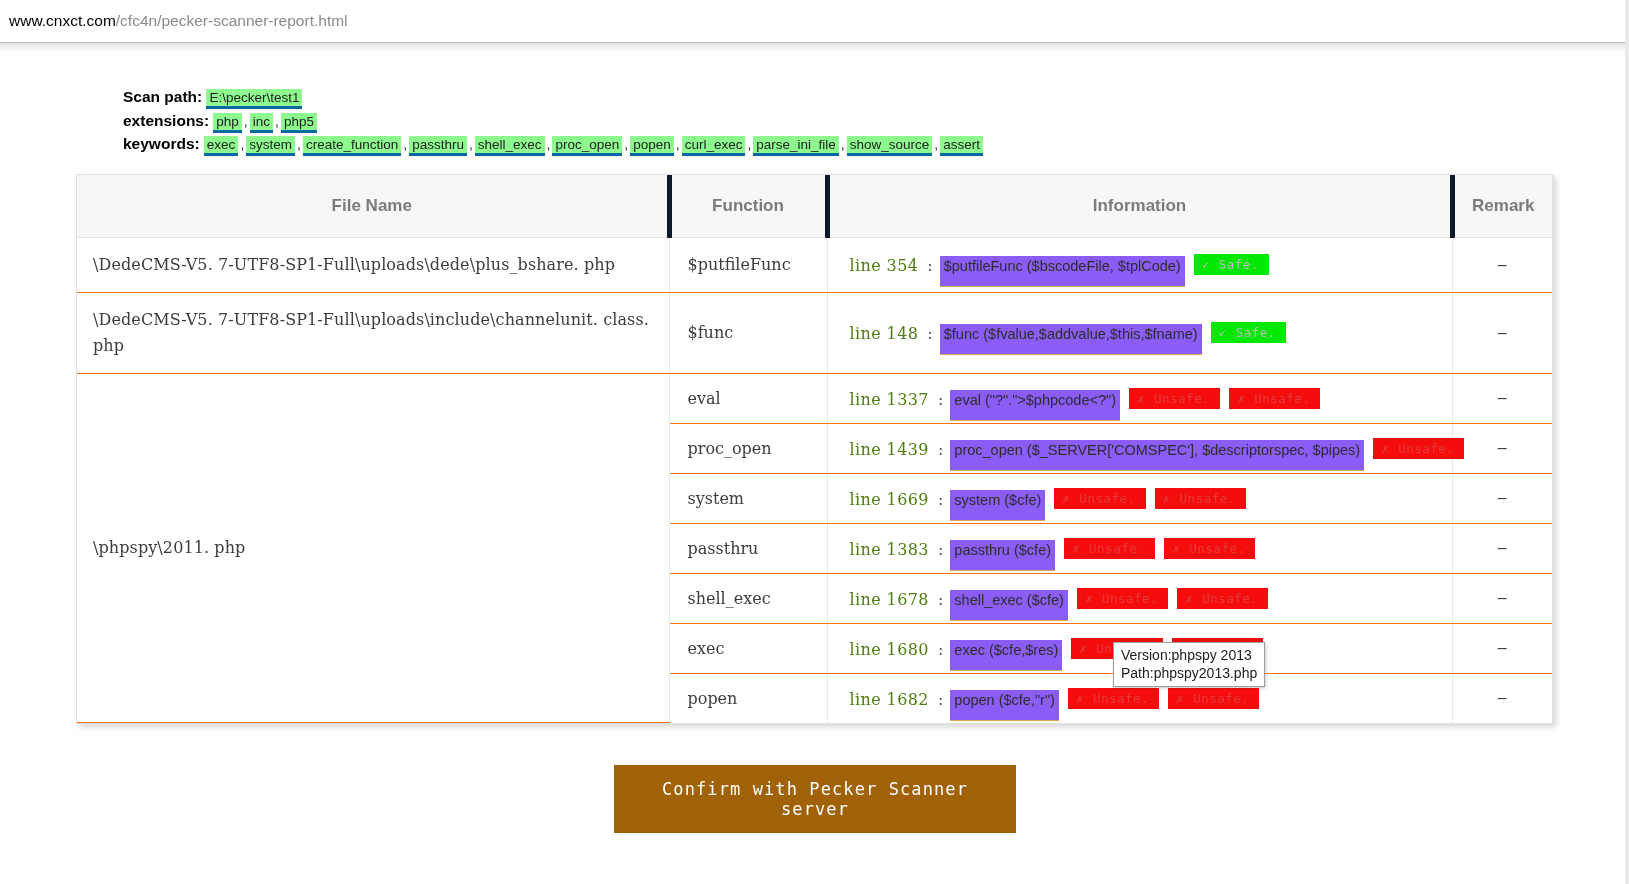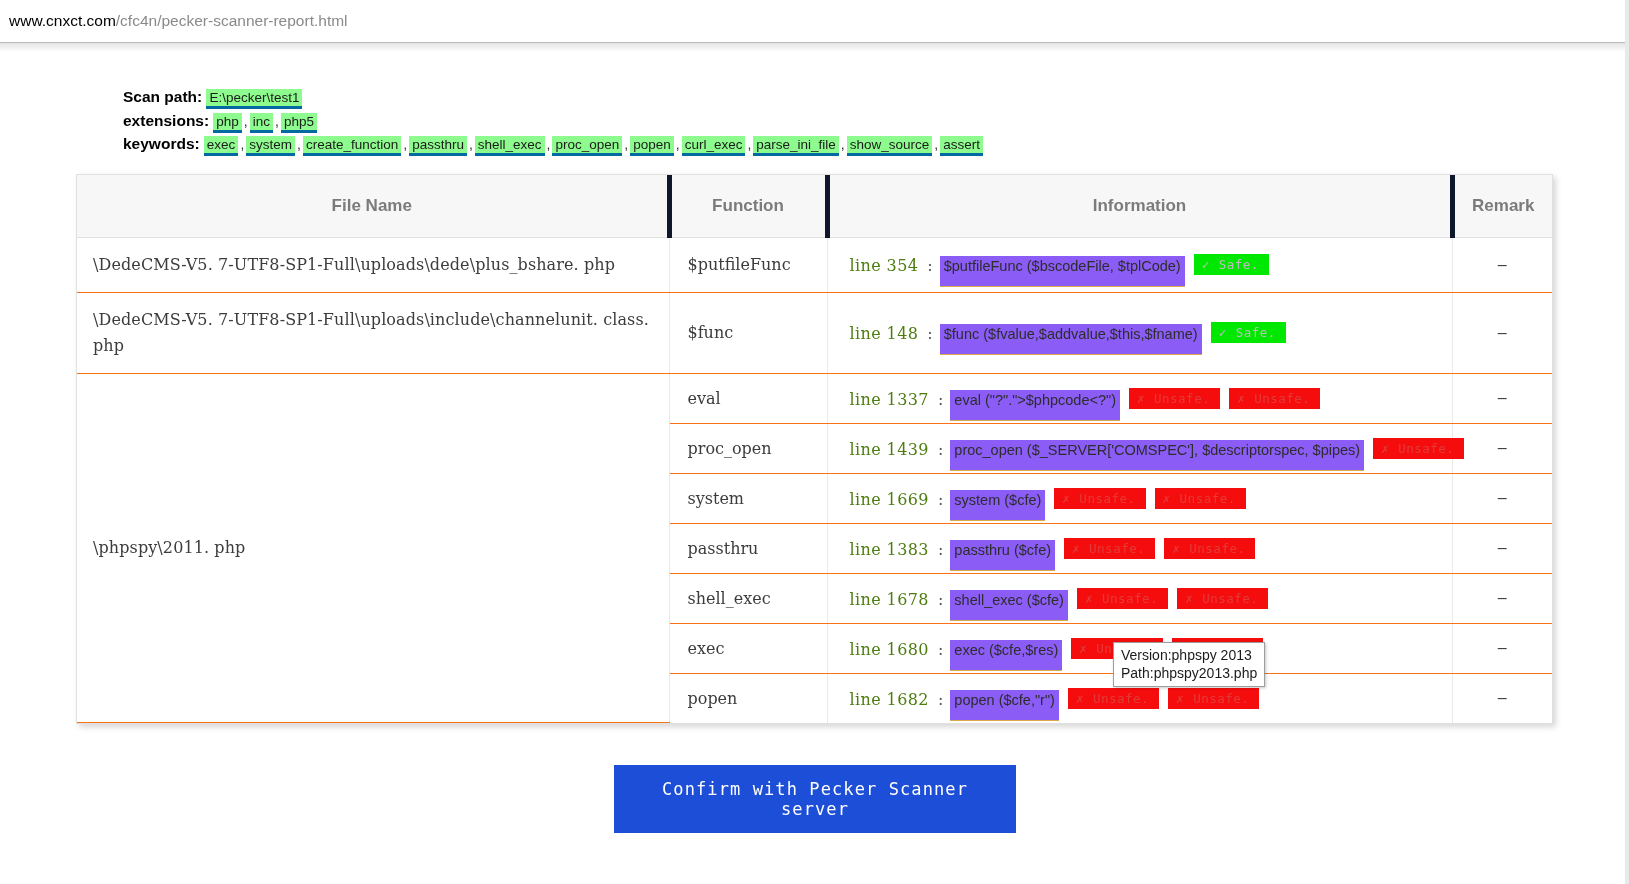--- a/index.html
+++ b/index.html
@@ -189,21 +189,21 @@
     white-space: nowrap;
   }
 
   
   .btnrow {
     margin-top: 41px;
     padding-left: 614px;
   }
   .confirm-btn {
     display: inline-block;
-    background: #1d4ed8;
+    background: #a16207;
     color: #ffffff;
     border: none;
     font-family: "DejaVu Sans Mono", monospace;
     font-size: 17px;
     letter-spacing: 1.1px;
     padding: 14px 34px;
     cursor: pointer;
     width: 402px;
     box-sizing: border-box;
     text-align: center;

